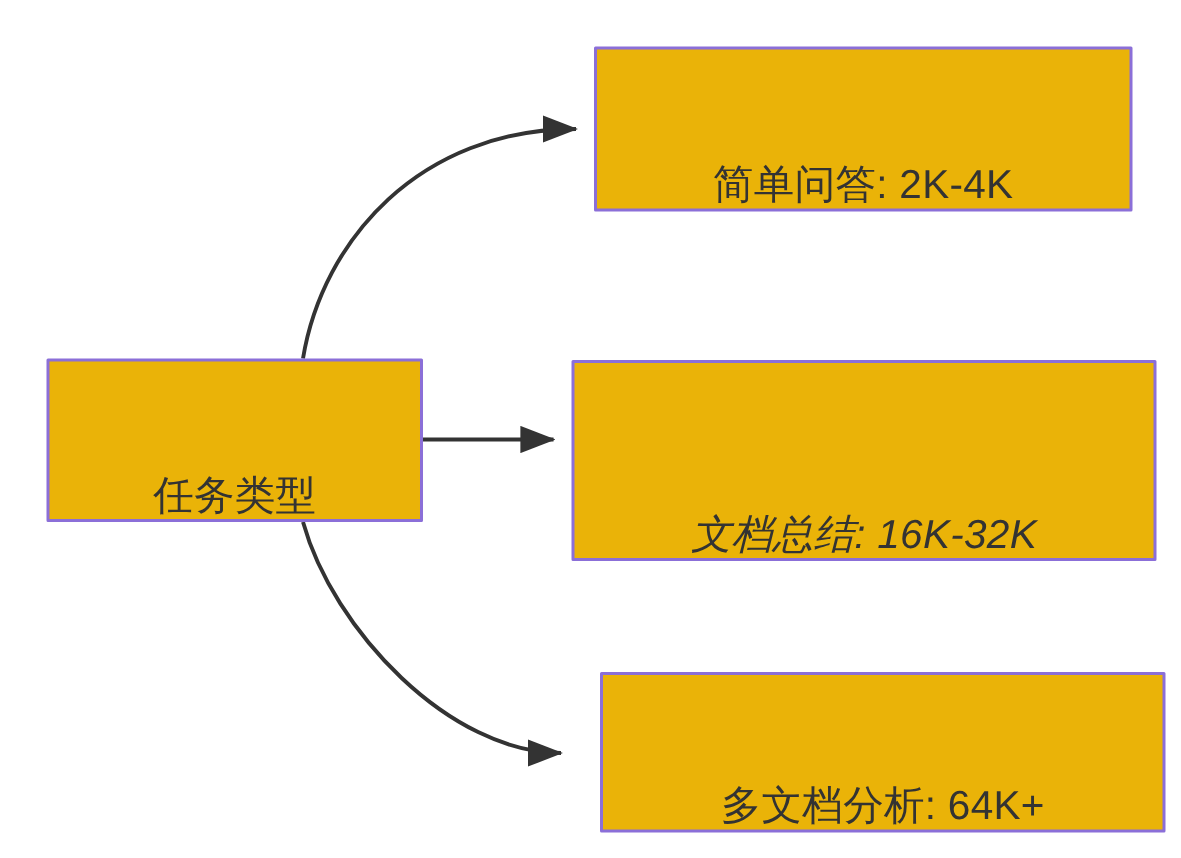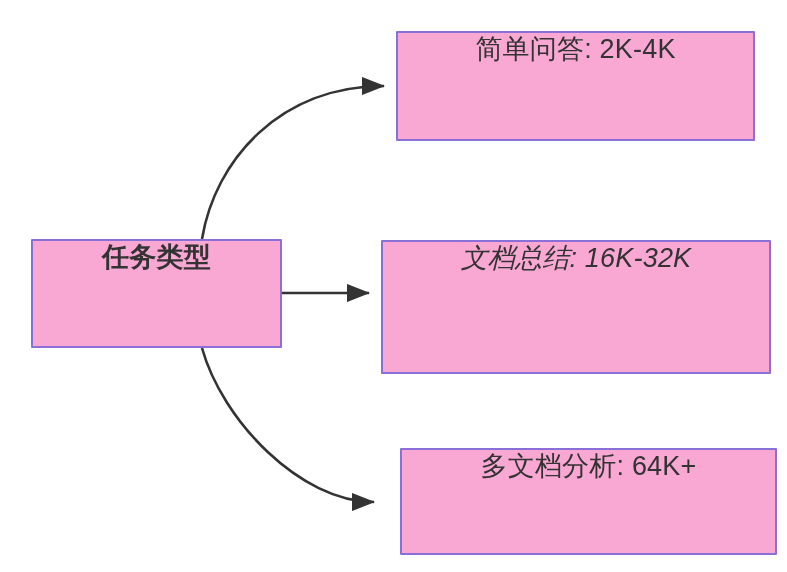--- a/index.html
+++ b/index.html
@@ -25,35 +25,35 @@
     left: 0;
     top: 0;
     width: 787px;
     height: 572px;
     pointer-events: none;
   }
   .node {
     position: absolute;
     box-sizing: border-box;
     display: flex;
-    align-items: flex-start;
+    align-items: flex-end;
     justify-content: center;
-    background: #f9a8d4;
+    background: #eab308;
     border: 2px solid #8B6FD8;
     border-radius: 1px;
   }
   .node-label {
     color: #333333;
     font-size: 27px;
     line-height: 1.2;
     letter-spacing: 0.2px;
     white-space: nowrap;
     text-align: center;
   }
-  #node-root      { left: 31px;  top: 239px; width: 251px; height: 109px; font-weight: bold; }
+  #node-root      { left: 31px;  top: 239px; width: 251px; height: 109px; }
   #node-simple-qa { left: 396px; top: 31px;  width: 359px; height: 110px; }
   #node-doc-sum   { left: 381px; top: 240px; width: 390px; height: 134px; font-style: italic; }
   #node-multi-doc { left: 400px; top: 448px; width: 377px; height: 107px; }
 </style>
 </head>
 <body>
 
 <div id="diagram-canvas">
 
   <svg id="edge-layer" viewBox="0 0 787 572" width="787" height="572" xmlns="http://www.w3.org/2000/svg">

